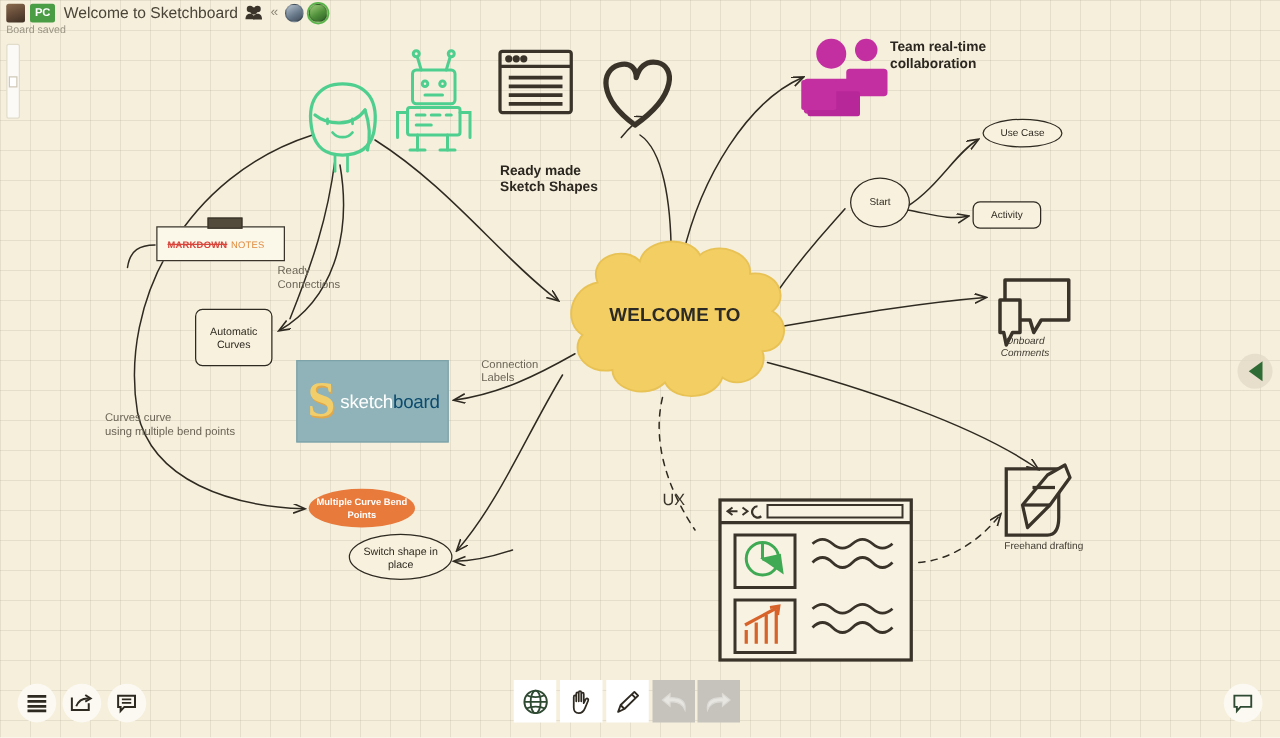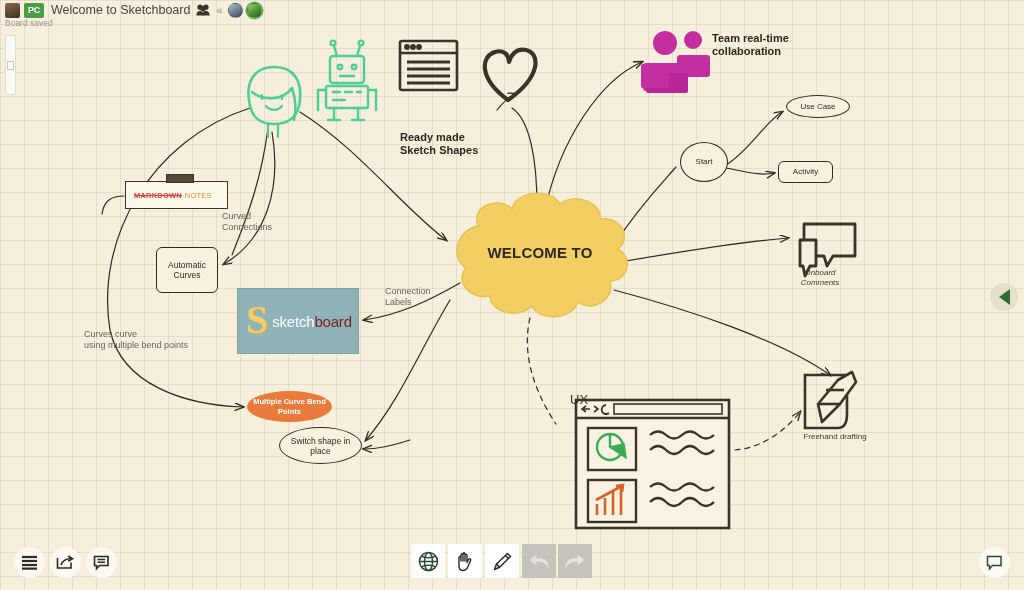--- a/index.html
+++ b/index.html
@@ -186,27 +186,26 @@
   }
   .sb-s {
     font-family: "Liberation Serif", serif;
     font-size: 40px; font-weight: bold;
     color: #f2ce6b;
     margin-left: 8px; margin-top: -3px;
     text-shadow: 1px 1px 0 #e0a84a;
   }
   .sb-word { font-size: 15px; margin-left: 4px; letter-spacing: -.2px; }
   .sb-word .w1 { color: #ffffff; }
-  .sb-word .w2 { color: #7f1d1d; margin-top: 40px; }
+  .sb-word .w2 { color: #0c4a6e; margin-top: 40px; }
 
   .ux-label {
     position: absolute; left: 530px; top: 392px;
     font-size: 13px; color: #3a342a;
     z-index: 14;
-    padding-left: 40px;
   }
 
   .cap {
     position: absolute; text-align: center;
     font-size: 8px; color: #3f3a30; line-height: 10px;
     z-index: 16; white-space: pre-line;
   }
   .cap-strong {
     position: absolute;
     font-size: 11px; font-weight: bold; color: #2b2720;
@@ -433,21 +432,21 @@
 
   <div class="node md-box">
     <div class="md-tab"></div>
     <span class="md-strike">MARKDOWN</span>
     <span class="md-notes">NOTES</span>
   </div>
 
   <div class="node rr-node auto-curves">Automatic
 Curves</div>
 
-  <div class="lbl" style="left:222px; top:211px;">Curved
+  <div class="lbl" style="left:222px; top:211px;">Ready
 Connections</div>
 
   <div class="lbl" style="left:385px; top:286px;">Connection
 Labels</div>
 
   <div class="lbl" style="left:84px; top:329px;">Curves curve
 using multiple bend points</div>
 
   <div class="node bend-points">Multiple Curve
 Bend Points</div>

